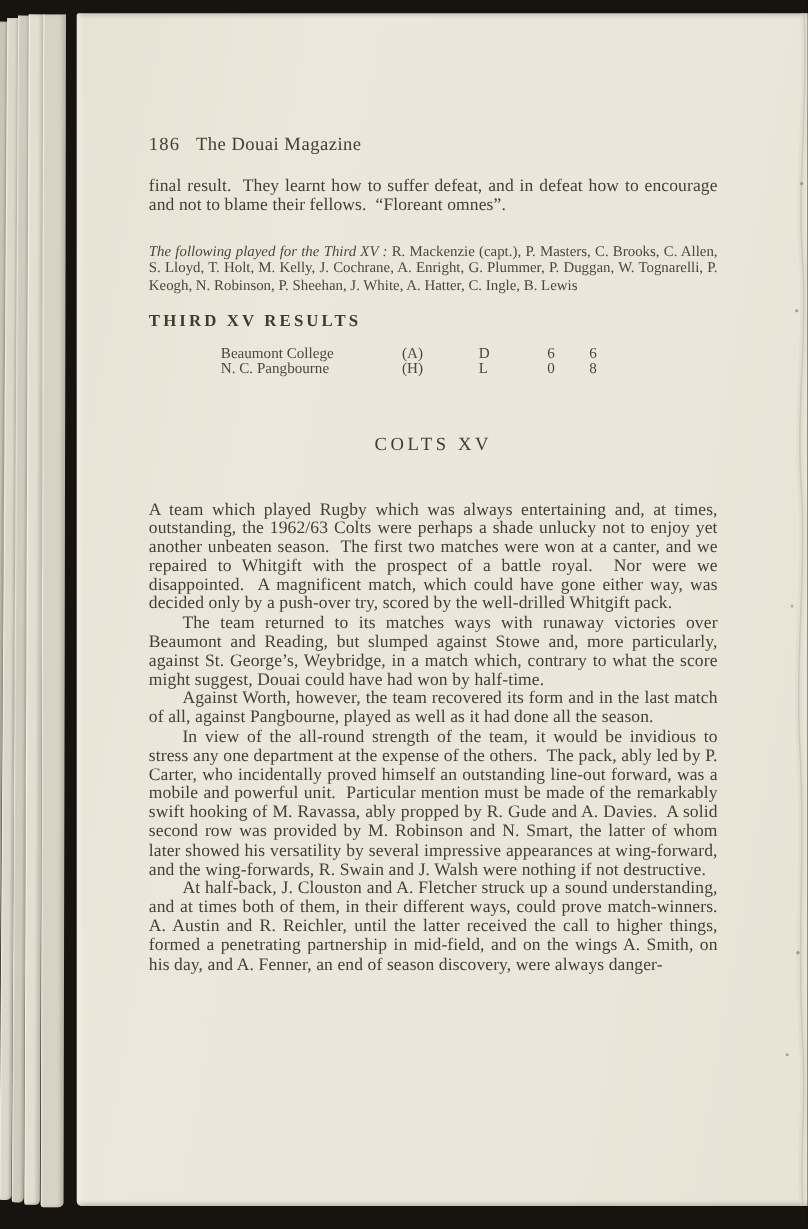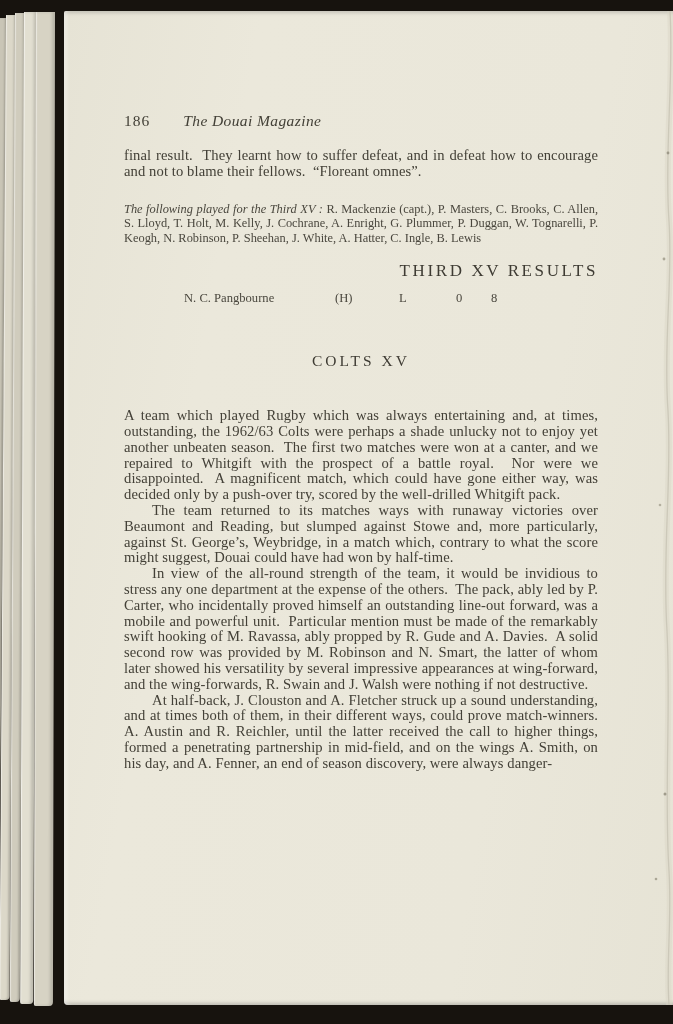--- a/index.html
+++ b/index.html
@@ -33,38 +33,38 @@
     box-shadow:inset 4px 0 4px -2px rgba(255,255,255,.65),
                inset 0 3px 4px -2px rgba(0,0,0,.25),
                inset 0 -3px 4px -2px rgba(0,0,0,.3);
   }
   .crease-overlay{position:absolute;left:0;top:0;pointer-events:none;}
 
   .text-col{position:absolute;left:60px;top:0;width:474px;color:#434037;}
 
   .page-header{margin-top:101px;font-size:15.5px;line-height:17px;display:flex;align-items:baseline;}
   .page-number{letter-spacing:1px;}
-  .mag-title{font-style:italic;margin-left:33px;letter-spacing:.4px;}
+  .mag-title{margin-left:13px;letter-spacing:.4px;}
 
   .body-par{
     margin:0;font-size:14.6px;line-height:15.8px;
     text-align:justify;text-indent:28px;white-space:pre-wrap;
     letter-spacing:.1px;
   }
   .intro-par{margin-top:19px;text-indent:0;}
 
   .players-note{
     margin:22px 0 0 0;font-size:12.4px;line-height:14.5px;
     text-align:justify;white-space:pre-wrap;color:#4a473e;
   }
   .players-note .lead{font-style:italic;}
 
   .results-heading{
-    margin:16px 0 0 0;font-size:17px;font-weight:normal;
-    letter-spacing:2.6px;text-align:right;color:#3e3b33;
+    margin:16px 0 0 0;font-size:14px;font-weight:bold;
+    letter-spacing:2.6px;text-align:left;color:#3e3b33;
   }
   .results-table{
     margin:11px 0 0 60px;border-collapse:collapse;
     font-size:12.6px;line-height:13.2px;color:#4a473e;
   }
   .results-table td{padding:0;vertical-align:top;}
   .col-opponent{width:151px;}
   .col-venue{width:64px;}
   .col-result{width:57px;}
   .col-for{width:35px;}
@@ -111,31 +111,39 @@
 
       <p class="body-par intro-par">final result.  They learnt how to suffer defeat, and in defeat how to encourage and not to blame their fellows.  “Floreant omnes”.</p>
 
       <p class="players-note"><span class="lead">The following played for the Third XV : </span><span>R. Mackenzie (capt.), P. Masters, C. Brooks, C. Allen, S. Lloyd, T. Holt, M. Kelly, J. Cochrane, A. Enright, G. Plummer, P. Duggan, W. Tognarelli, P. Keogh, N. Robinson, P. Sheehan, J. White, A. Hatter, C. Ingle, B. Lewis</span></p>
 
       <h3 class="results-heading">THIRD XV RESULTS</h3>
 
       <table class="results-table">
         <tbody>
           <tr>
+            <td class="col-opponent">Beaumont College</td>
+            <td class="col-venue">(A)</td>
+            <td class="col-result">D</td>
+            <td class="col-for">6</td>
+            <td class="col-against">6</td>
+          </tr>
+          <tr>
             <td class="col-opponent">N. C. Pangbourne</td>
             <td class="col-venue">(H)</td>
             <td class="col-result">L</td>
             <td class="col-for">0</td>
             <td class="col-against">8</td>
           </tr>
         </tbody>
       </table>
 
       <h3 class="colts-heading">COLTS XV</h3>
 
       <p class="body-par first-colts">A team which played Rugby which was always entertaining and, at times, outstanding, the 1962/63 Colts were perhaps a shade unlucky not to enjoy yet another unbeaten season.  The first two matches were won at a canter, and we repaired to Whitgift with the prospect of a battle royal.  Nor were we disappointed.  A magnificent match, which could have gone either way, was decided only by a push-over try, scored by the well-drilled Whitgift pack.</p>
       <p class="body-par">The team returned to its matches ways with runaway victories over Beaumont and Reading, but slumped against Stowe and, more particularly, against St. George’s, Weybridge, in a match which, contrary to what the score might suggest, Douai could have had won by half-time.</p>
+      <p class="body-par">Against Worth, however, the team recovered its form and in the last match of all, against Pangbourne, played as well as it had done all the season.</p>
       <p class="body-par">In view of the all-round strength of the team, it would be invidious to stress any one department at the expense of the others.  The pack, ably led by P. Carter, who incidentally proved himself an outstanding line-out forward, was a mobile and powerful unit.  Particular mention must be made of the remarkably swift hooking of M. Ravassa, ably propped by R. Gude and A. Davies.  A solid second row was provided by M. Robinson and N. Smart, the latter of whom later showed his versatility by several impressive appearances at wing-forward, and the wing-forwards, R. Swain and J. Walsh were nothing if not destructive.</p>
       <p class="body-par">At half-back, J. Clouston and A. Fletcher struck up a sound understanding, and at times both of them, in their different ways, could prove match-winners.  A. Austin and R. Reichler, until the latter received the call to higher things, formed a penetrating partnership in mid-field, and on the wings A. Smith, on his day, and A. Fenner, an end of season discovery, were always danger-</p>
 
     </div>
   </div>
 </div>
 
 </body></html>

